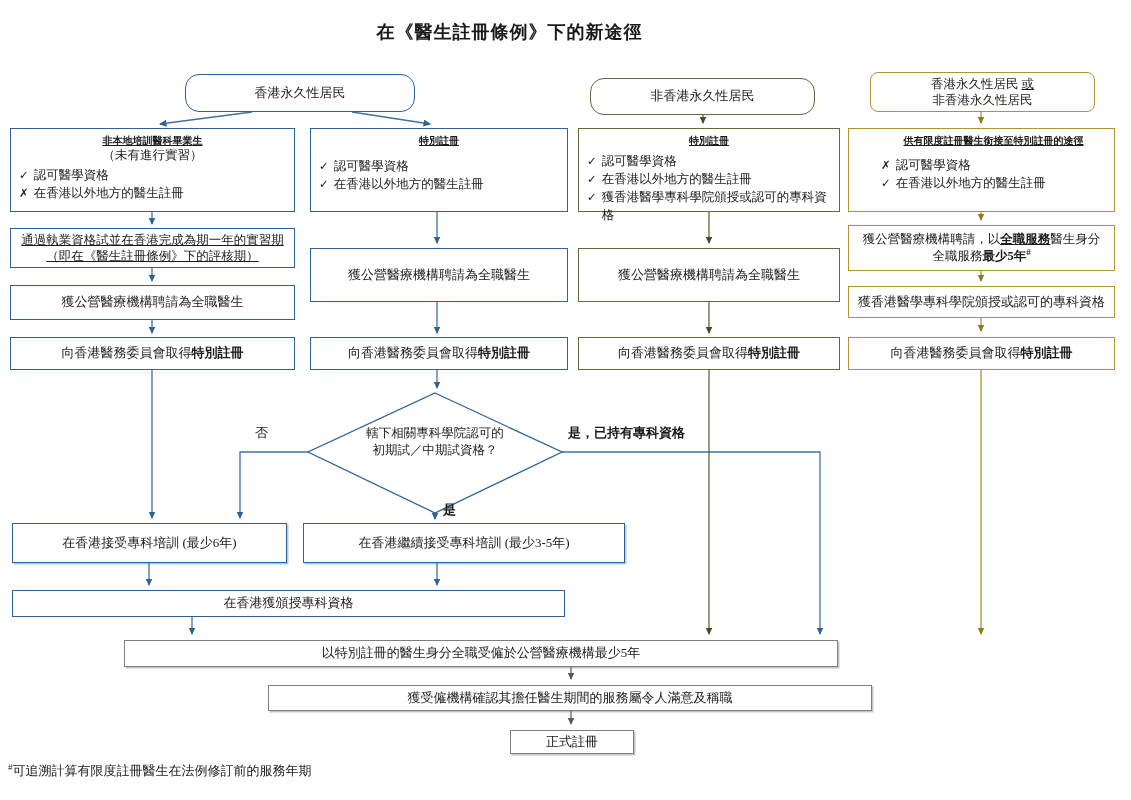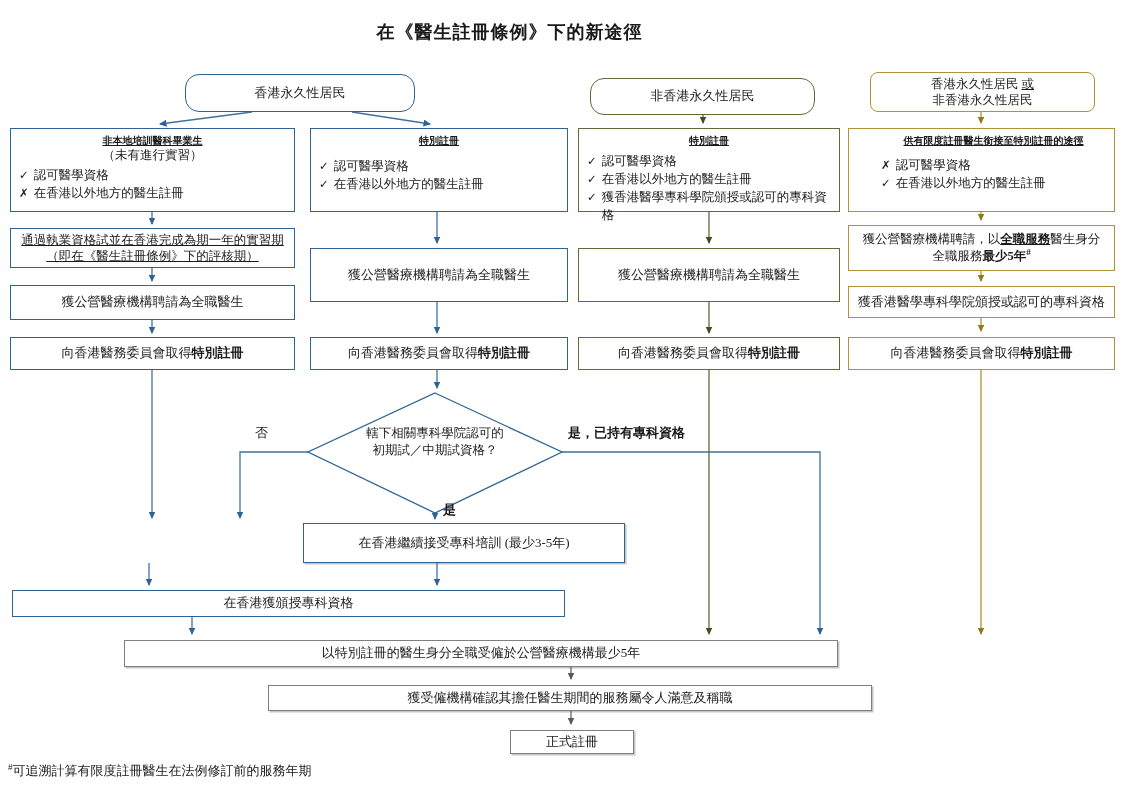--- a/index.html
+++ b/index.html
@@ -208,20 +208,23 @@
   </div>
 
   <div class="decision-text">
     <div>轄下相關專科學院認可的</div>
     <div>初期試／中期試資格？</div>
   </div>
   <div class="label" style="left:255px;top:424px;">否</div>
   <div class="label bold" style="left:443px;top:501px;">是</div>
   <div class="label bold" style="left:568px;top:424px;">是，已持有專科資格</div>
 
+  <div class="box blue shadow" style="left:12px;top:523px;width:275px;height:40px;">
+    <span>在香港接受專科培訓 (最少6年)</span>
+  </div>
   <div class="box blue shadow" style="left:303px;top:523px;width:322px;height:40px;">
     <span>在香港繼續接受專科培訓 (最少3-5年)</span>
   </div>
   <div class="box blue" style="left:12px;top:590px;width:553px;height:27px;">
     <span>在香港獲頒授專科資格</span>
   </div>
   <div class="box grayb shadow" style="left:124px;top:640px;width:714px;height:27px;">
     <span>以特別註冊的醫生身分全職受僱於公營醫療機構最少5年</span>
   </div>
   <div class="box grayb shadow" style="left:268px;top:685px;width:604px;height:26px;">

